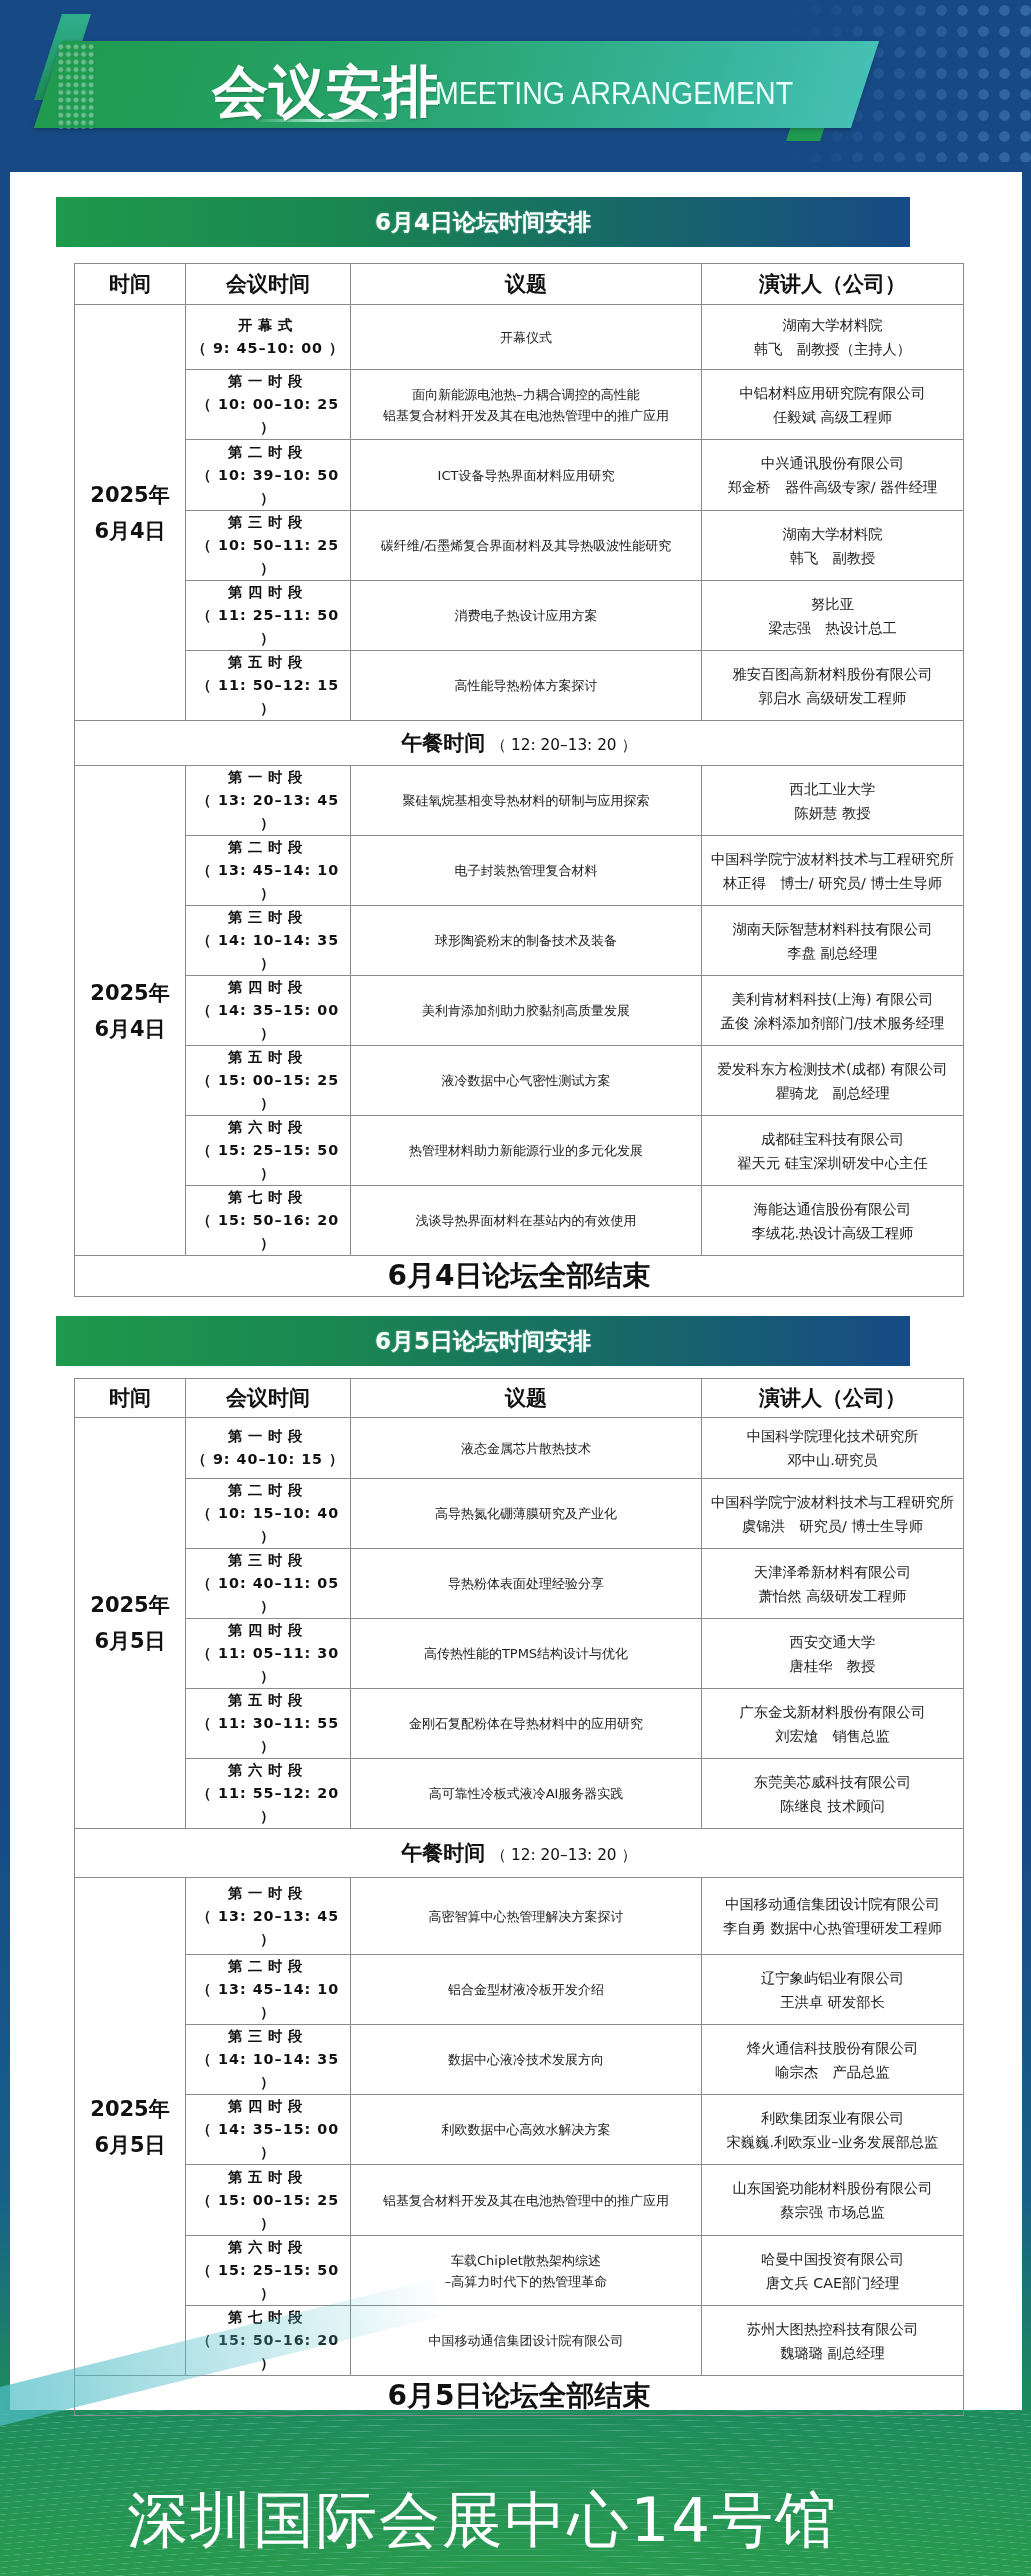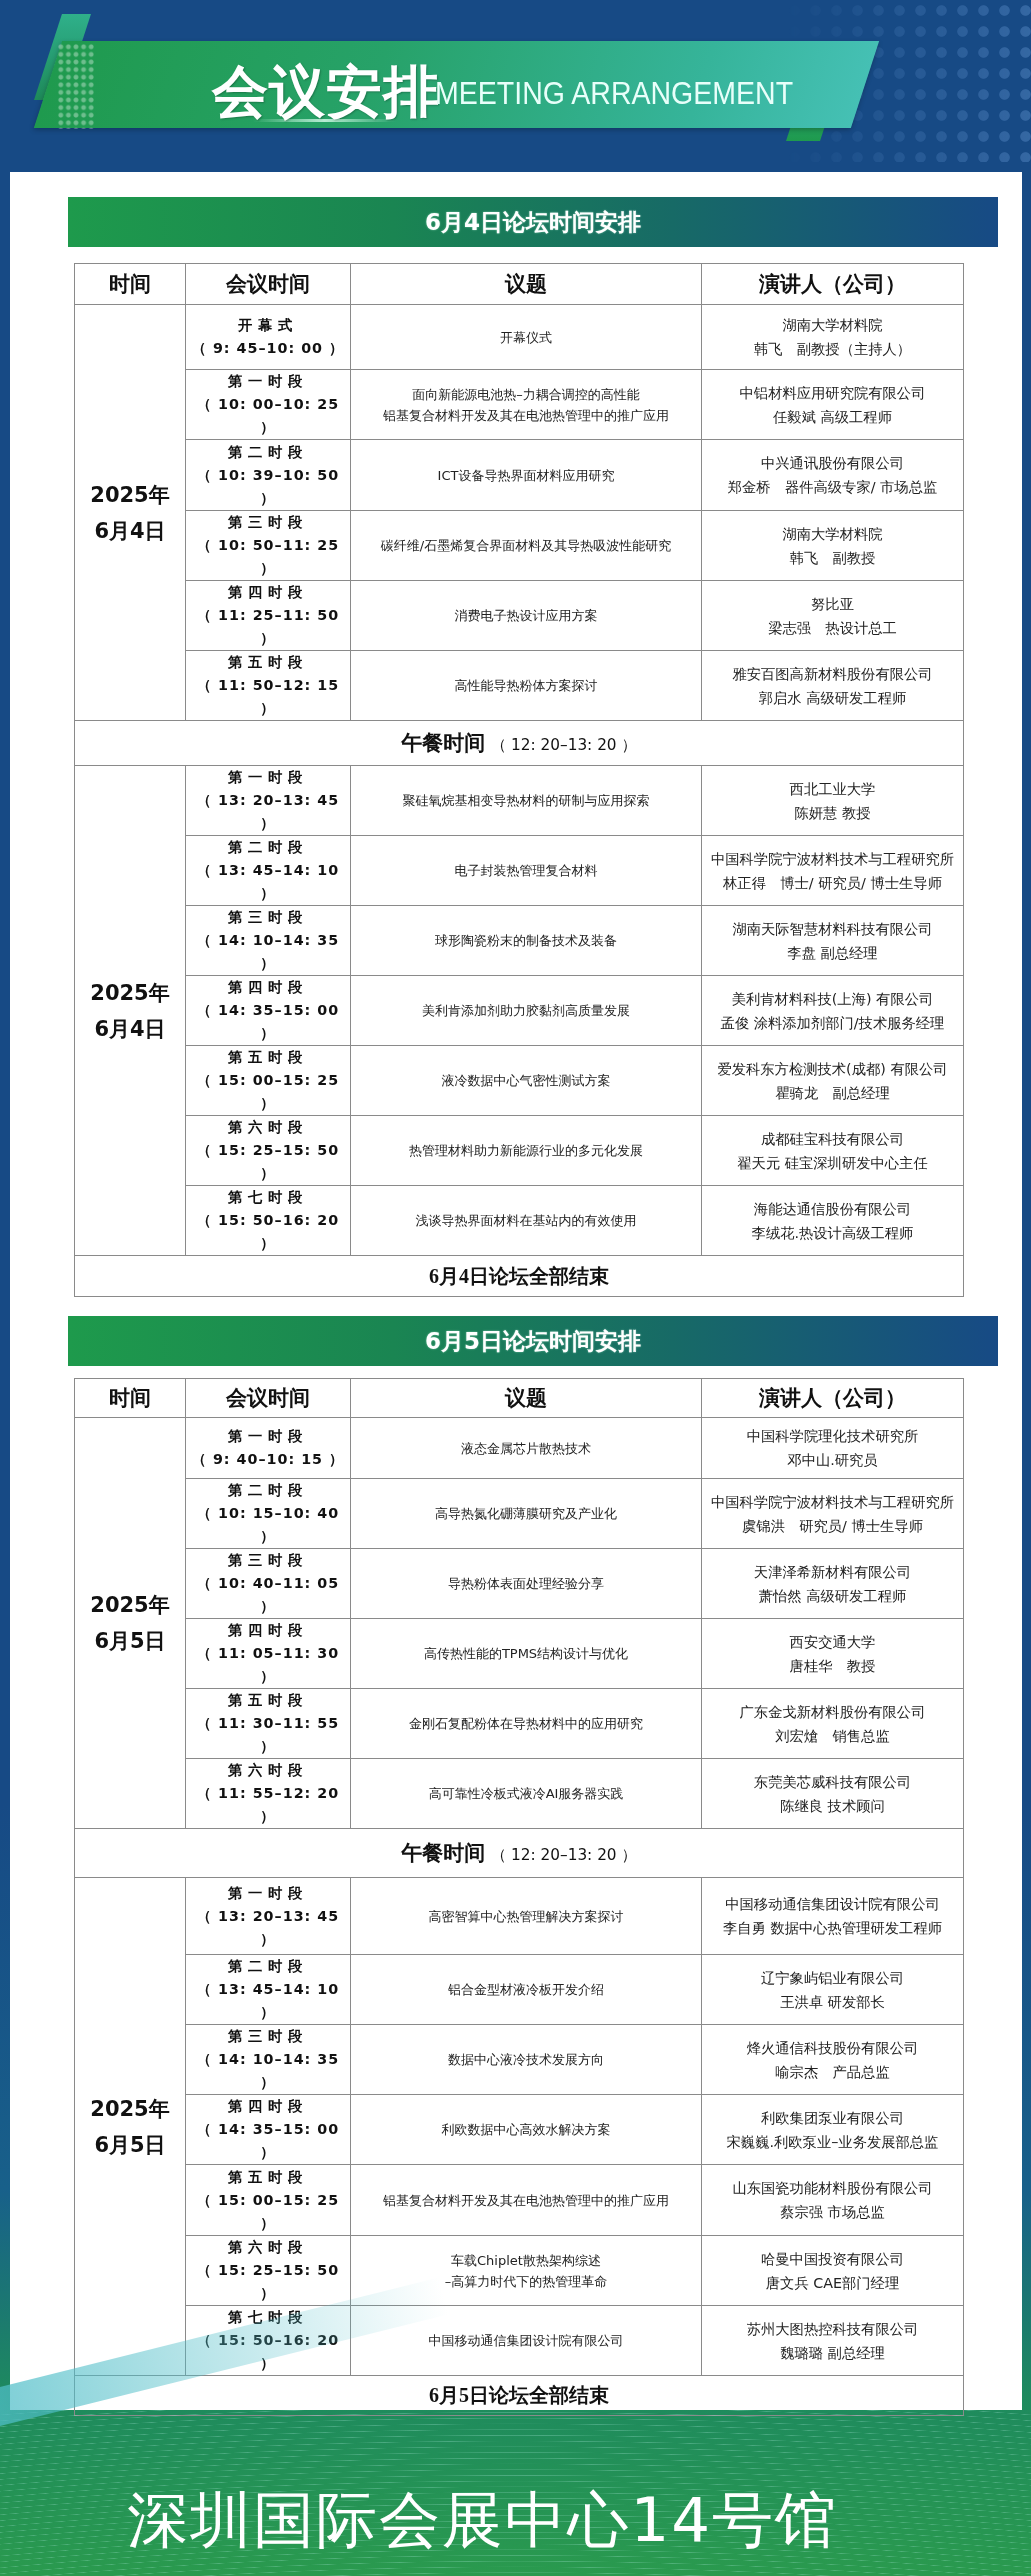--- a/index.html
+++ b/index.html
@@ -55,21 +55,21 @@
     position: absolute; left: 435px; top: 76px;
     font-family: "Liberation Sans", sans-serif; font-size: 31px;
     color: #e8fffa; letter-spacing: 0px; transform: scaleX(0.92); transform-origin: left;
   }
   
   .panel {
     position: absolute; left: 9.6px; top: 172px; width: 1012px; height: 2238px;
     background: #ffffff;
   }
   .section-bar {
-    position: absolute; left: 68px; width: 930px; height: 50px;
+    position: absolute; left: 56px; width: 854px; height: 50px;
     background: linear-gradient(90deg, #1e9a4c 0%, #1a8552 35%, #176a66 65%, #174a85 100%);
     color: #ffffff; font-weight: bold; font-size: 23px;
     display: flex; align-items: center; justify-content: center;
     text-shadow: 0 0 1.9px rgba(200,255,230,0.6);
   }
   table.sched {
     position: absolute; left: 74px; width: 888px;
     border-collapse: collapse; table-layout: fixed; padding-left: 15px;
   }
   table.sched td, table.sched th {
@@ -83,21 +83,21 @@
   .col-slot { width: 165px; }
   .col-topic { width: 351px; }
   .col-spk { width: 262px; }
   .date-cell { font-size: 21px; font-weight: bold; line-height: 36px; }
   .slot-name { font-size: 14.3px; font-weight: bold; letter-spacing: 5.7px; line-height: 23px; }
   .slot-time { font-size: 14.3px; font-weight: bold; line-height: 23px; letter-spacing: 1px; }
   .topic { font-size: 13px; line-height: 21px; color: #222; }
   .spk-line { font-size: 14.3px; line-height: 24px; color: #222; white-space: nowrap; }
   .lunch-cell { font-size: 21px; font-weight: bold; }
   .lunch-time { font-size: 15.3px; font-weight: normal; margin-left: 5.7px; }
-  .end-cell { font-size: 20px; font-weight: bold; font-family: Liberation Serif, serif; }
+  .end-cell { font-size: 28px; font-weight: bold; }
   
   .footer-waves {
     position: absolute; left: 0; top: 2410px; width: 1032px; height: 166px;
     background:
       repeating-radial-gradient(ellipse 1337px 478px at 516px 860px, transparent 0, transparent 13.4px, rgba(180,240,230,0.28) 14.3px, transparent 16px);
   }
   .footer-streak {
     position: absolute; left: -38px; top: 2397px; width: 497px; height: 38px;
     background: linear-gradient(90deg, rgba(80,190,200,0.8), rgba(80,200,200,0));
     transform: rotate(-14deg); transform-origin: left;
@@ -177,21 +177,21 @@
       <tr style="height: 71px;">
         <td>
           <div class="slot-name">第二时段</div>
           <div class="slot-time">（ 10: 39–10: 50 ）</div>
         </td>
         <td>
           <div class="topic">ICT设备导热界面材料应用研究</div>
         </td>
         <td>
           <div class="spk-line">中兴通讯股份有限公司</div>
-          <div class="spk-line">郑金桥　器件高级专家/ 市场总监</div>
+          <div class="spk-line">郑金桥　器件高级专家/ 器件经理</div>
         </td>
       </tr>
       <tr style="height: 69px;">
         <td>
           <div class="slot-name">第三时段</div>
           <div class="slot-time">（ 10: 50–11: 25 ）</div>
         </td>
         <td>
           <div class="topic">碳纤维/石墨烯复合界面材料及其导热吸波性能研究</div>
         </td>

